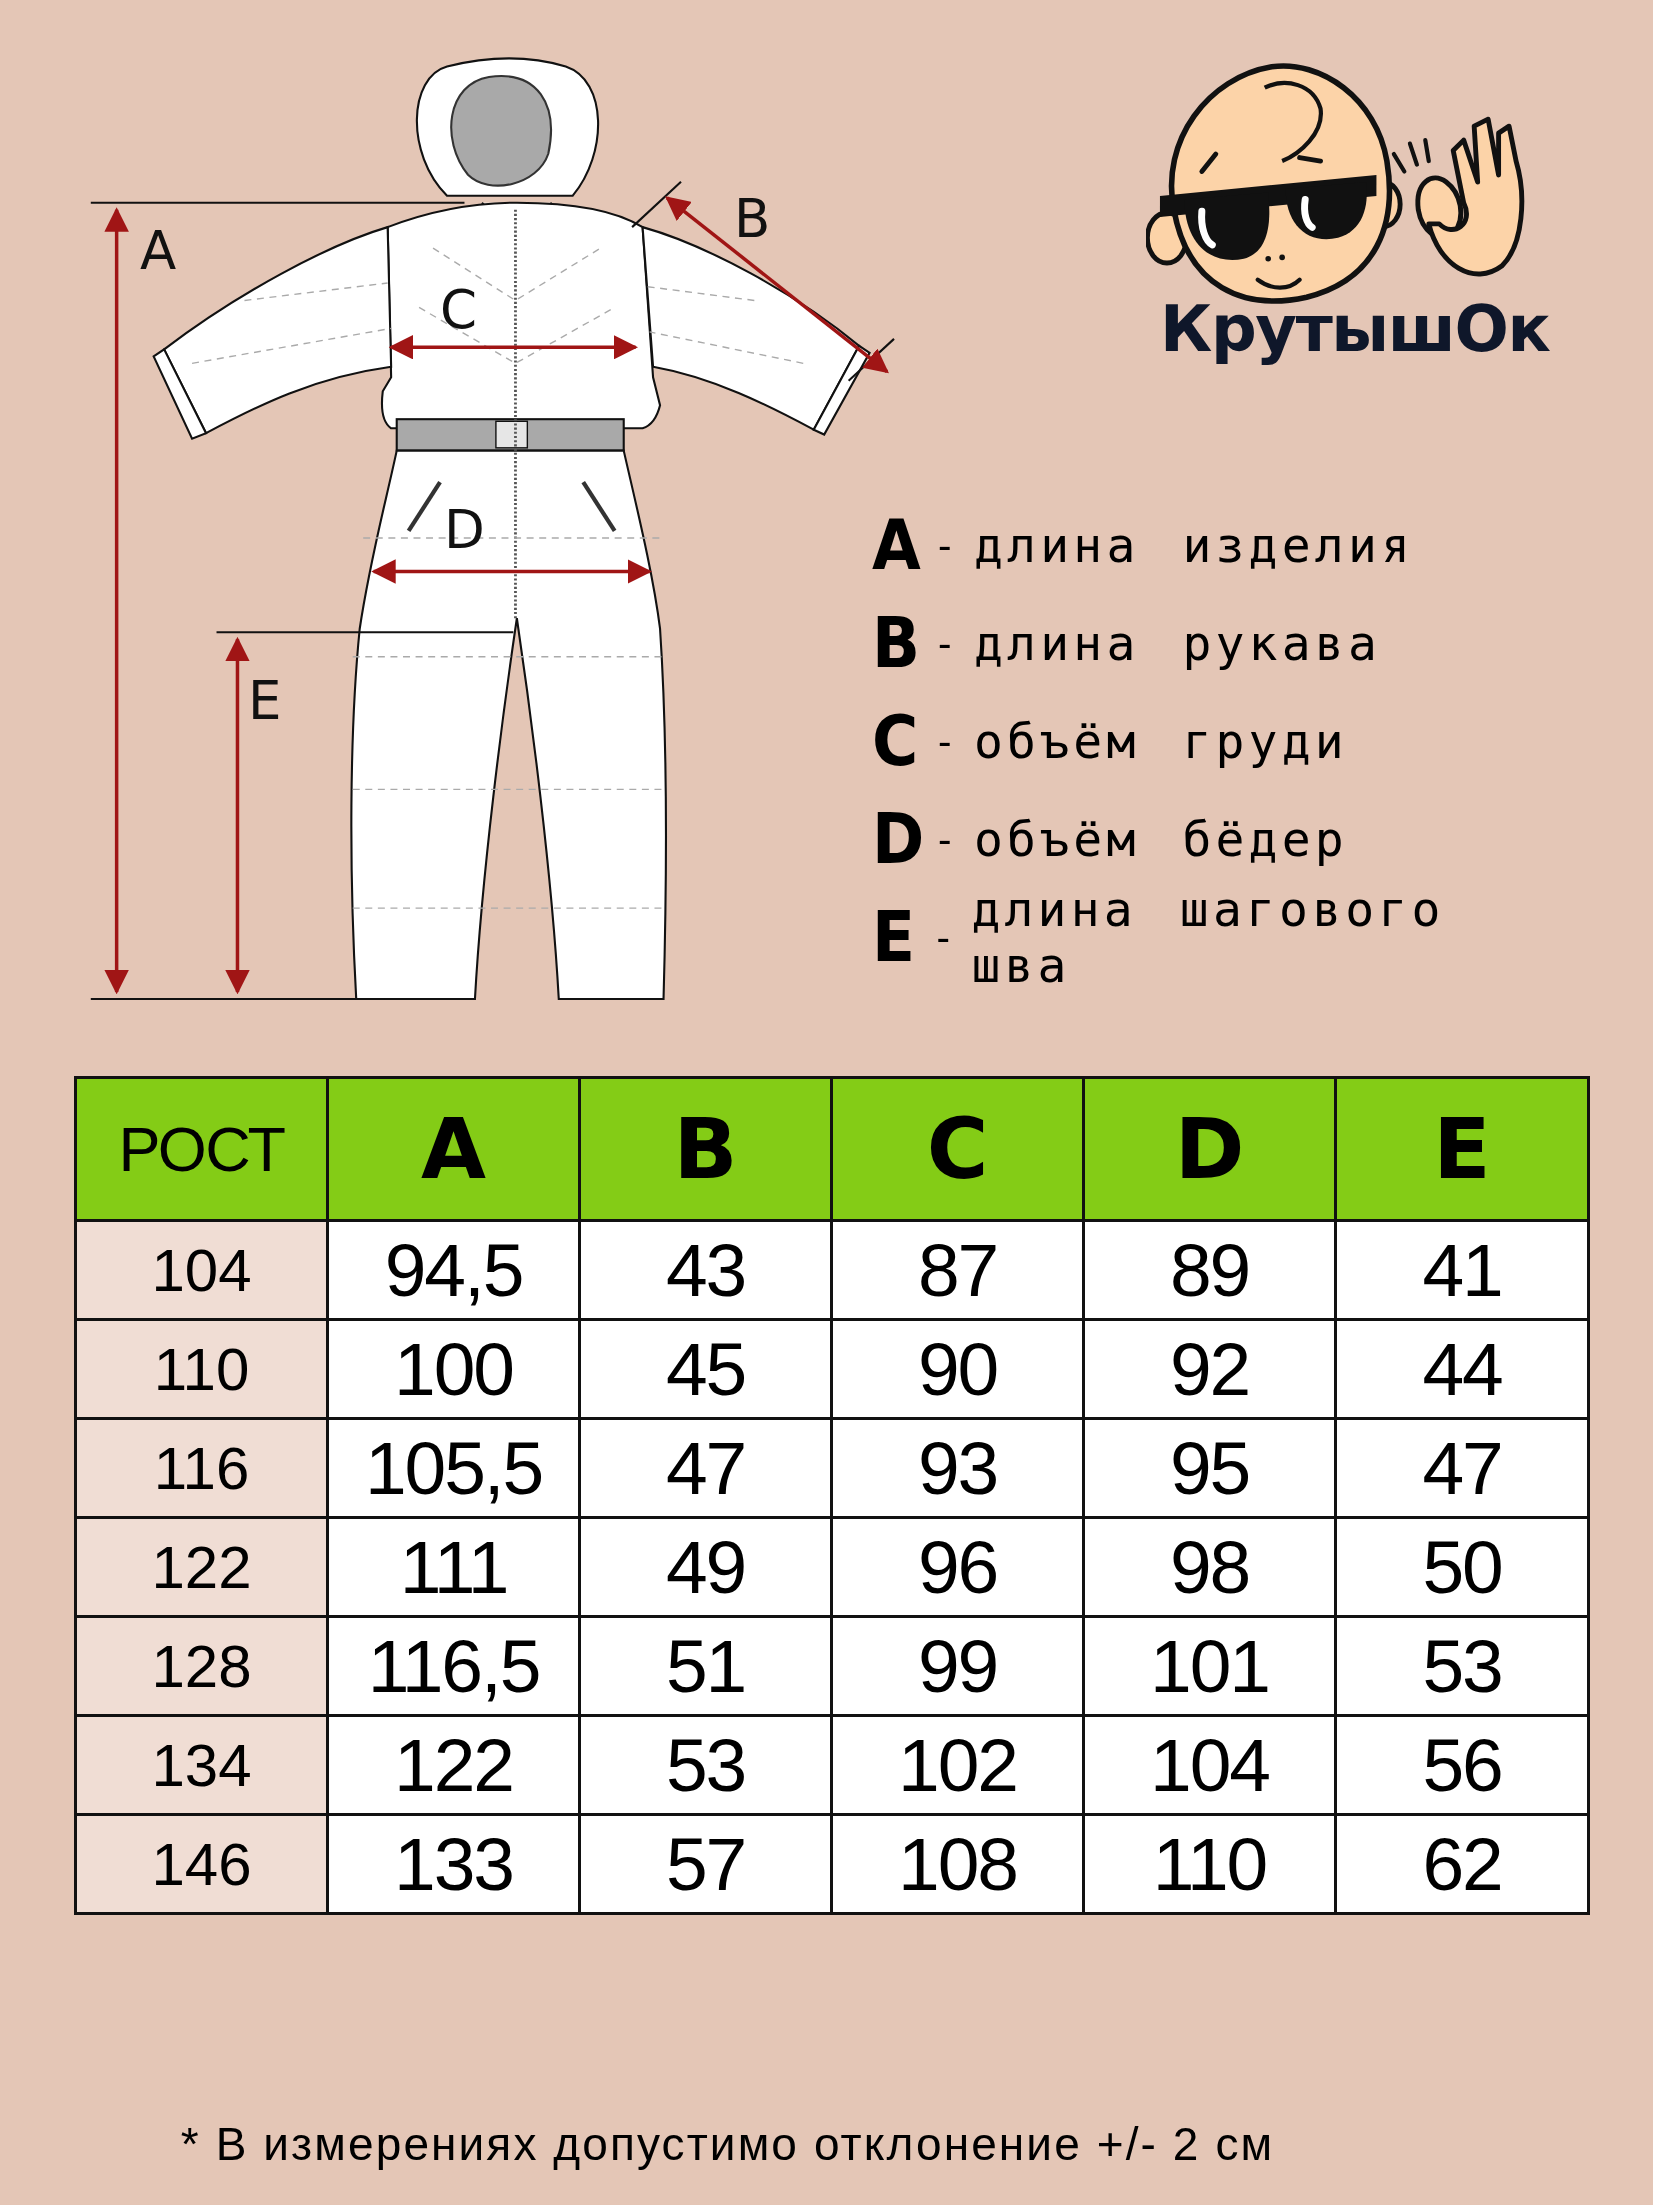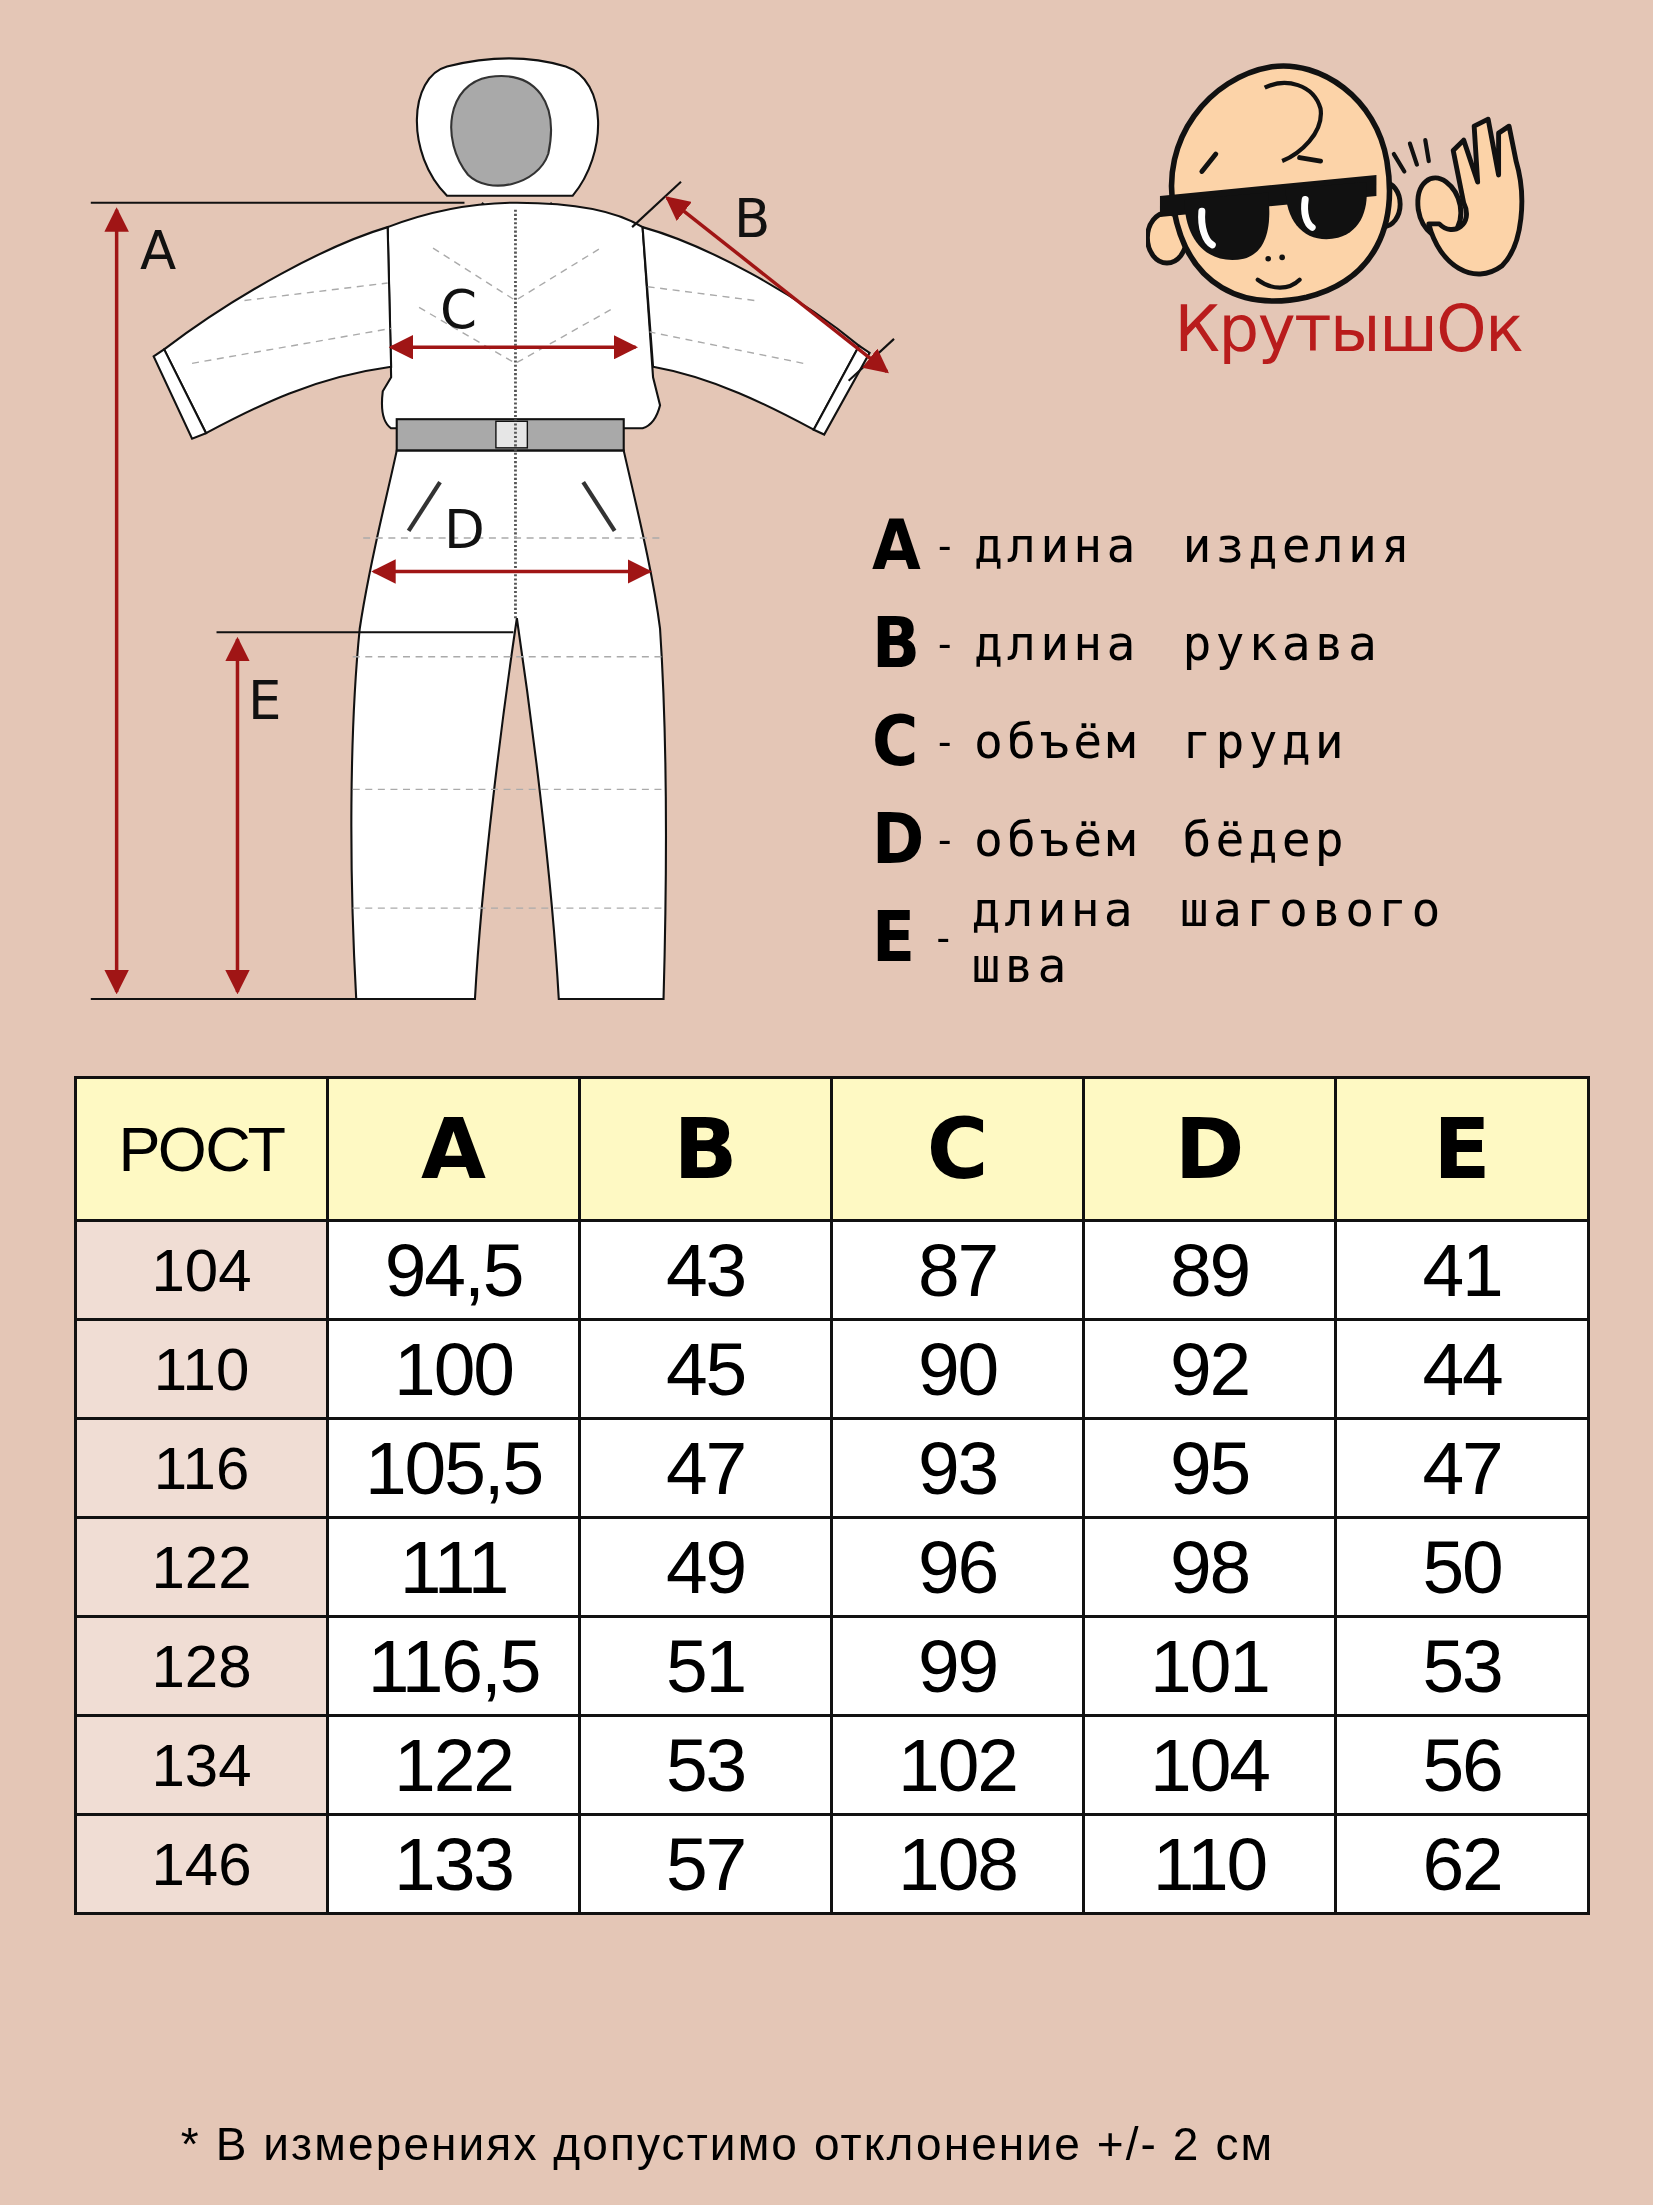--- a/index.html
+++ b/index.html
@@ -17,21 +17,21 @@
   .dim-label {
     position:absolute; font-family:"DejaVu Sans", sans-serif;
     font-size:53px; color:#111; line-height:1;
   }
   
   #logo { left:1146px; top:56px; width:391px; height:321px; }
   #logo svg { position:absolute; left:0; top:0; }
   #logo .brand {
     position:absolute; left:14px; top:241px; width:377px; text-align:center;
     font-family:"DejaVu Sans", sans-serif; font-size:64px; letter-spacing:-1.4px;
-    font-weight:normal; color:#b91c1c; line-height:1;
+    font-weight:bold; color:#0f172a; line-height:1;
   }
   
   #legend { left:872px; top:496px; width:699px; }
   .legend-row { display:flex; align-items:center; height:98px; }
   .legend-letter {
     width:61px; font-family:"DejaVu Sans", sans-serif; font-weight:bold;
     font-size:70px; line-height:1; transform:scaleX(0.9); transform-origin:left center;
   }
   .legend-dash { width:41px; font-family:"DejaVu Sans Mono", monospace; font-size:39px; }
   .legend-text {
@@ -42,21 +42,21 @@
   #size-table {
     position:absolute; left:74px; top:1076px;
     border-collapse:collapse; table-layout:fixed;
     width:1511px;
   }
   #size-table td, #size-table th {
     border:3.5px solid #111; text-align:center; vertical-align:middle;
     padding:0; overflow:hidden; white-space:nowrap;
   }
   #size-table thead th {
-    background:#fef9c3; height:140px;
+    background:#84cc16; height:140px;
   }
   #size-table thead th.col-letter {
     font-family:"DejaVu Sans", sans-serif; font-weight:bold; font-size:84px;
   }
   #size-table thead th.col-rost {
     font-family:"Liberation Sans", sans-serif; font-weight:normal; font-size:63px;
     letter-spacing:-1.4px;
   }
   #size-table tbody td { height:96px; background:#fff; }
   #size-table tbody td.rost-cell {

